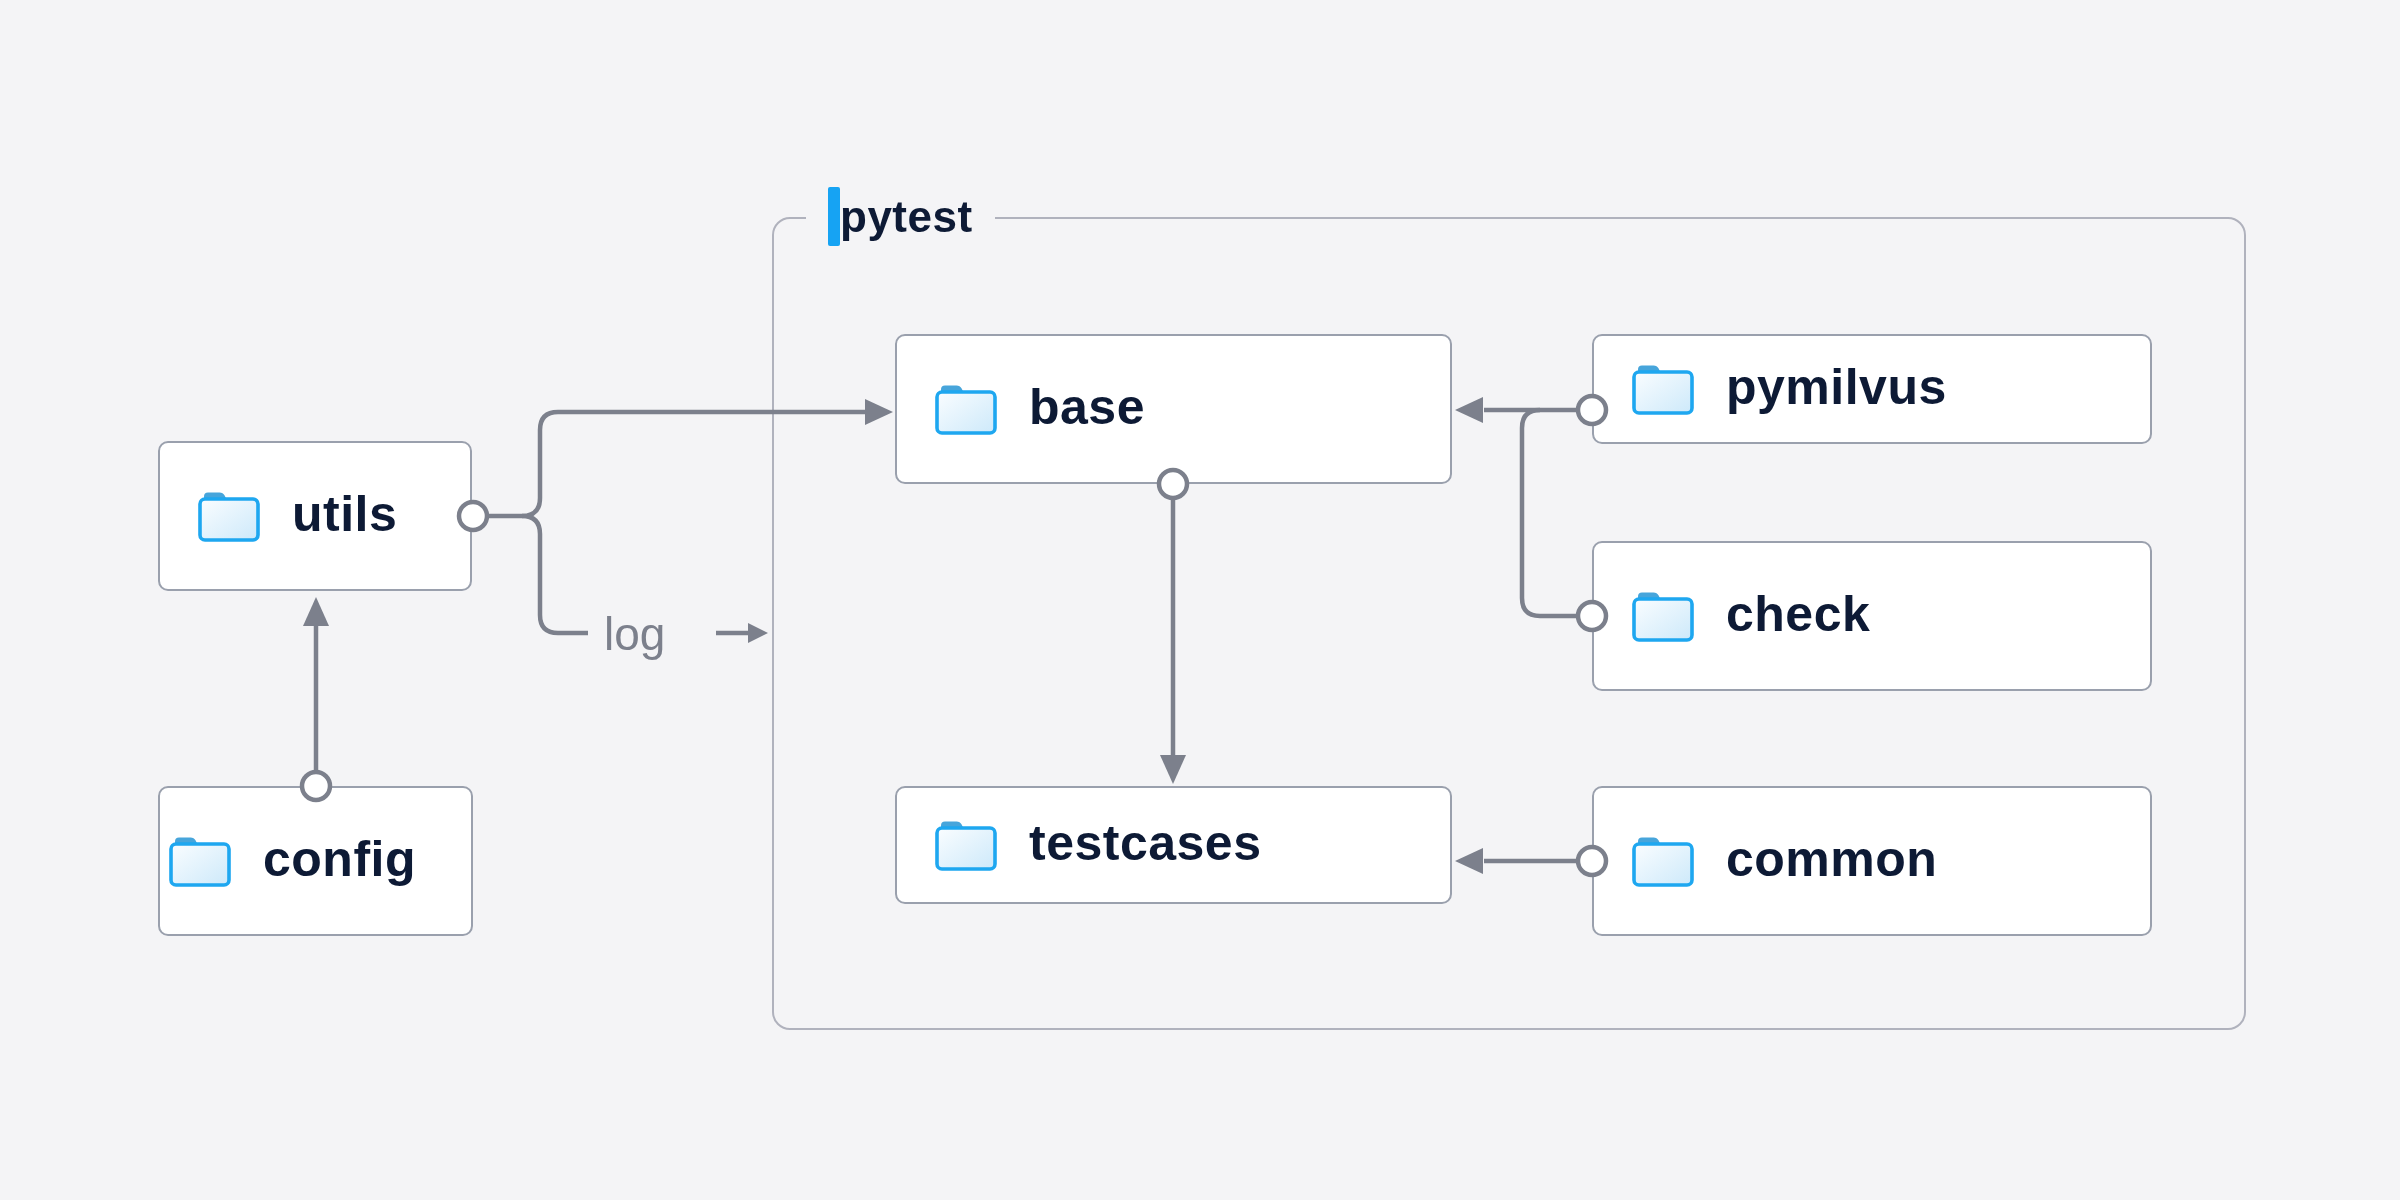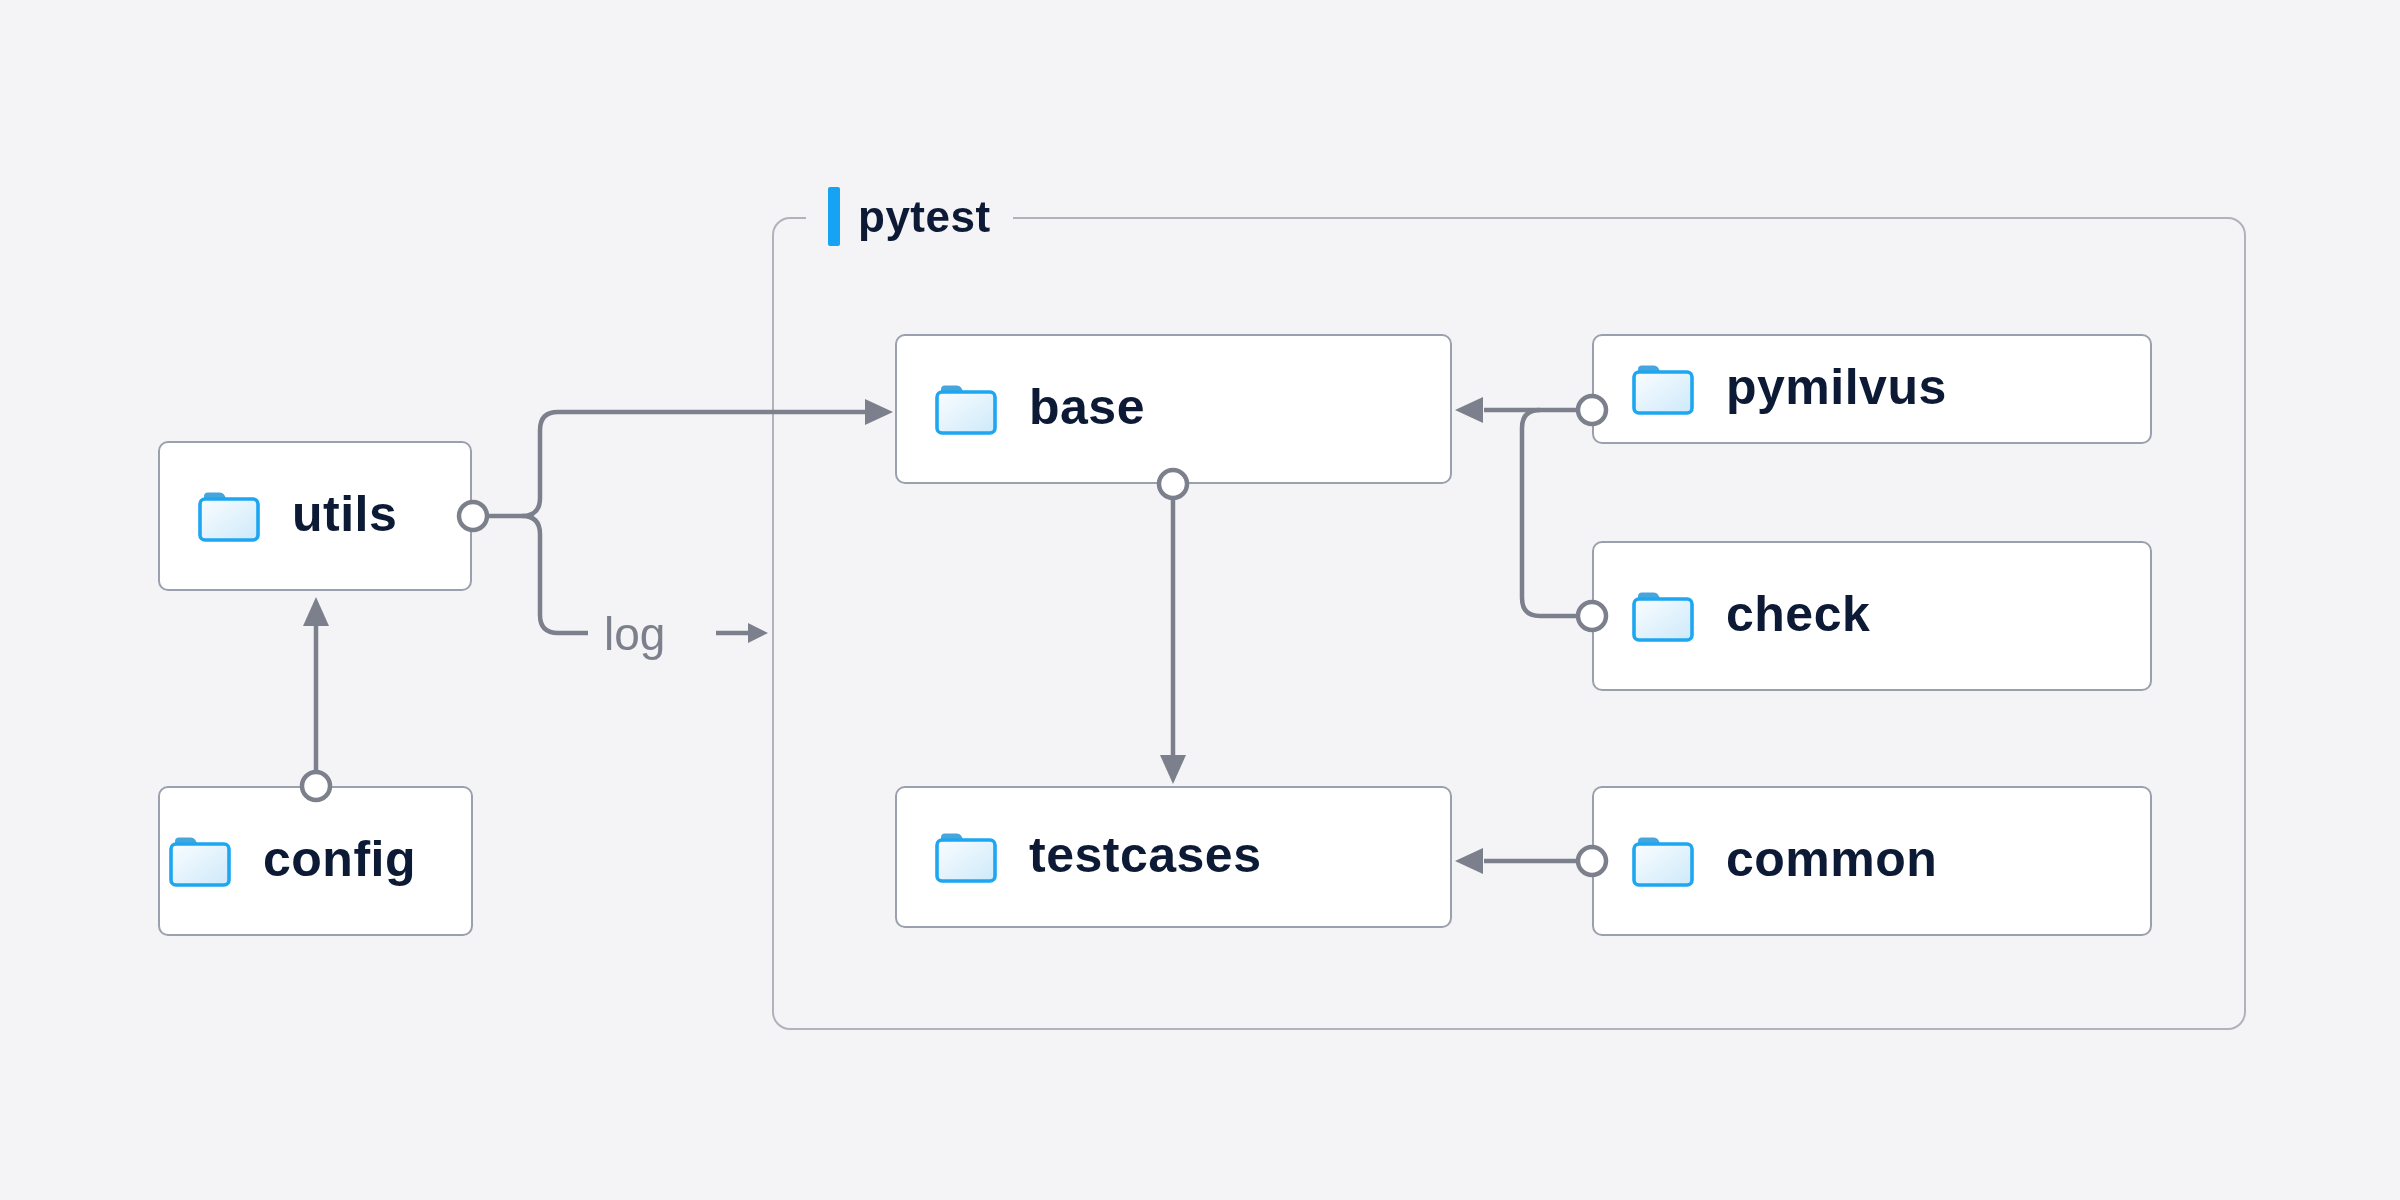--- a/index.html
+++ b/index.html
@@ -27,21 +27,20 @@
     box-sizing: border-box;
     background: transparent;
   }
   .group-label {
     position: absolute;
     left: 806px;
     top: 186px;
     height: 61px;
     display: flex;
     align-items: center;
-    gap: 18px;
     padding: 0 22px;
     background: #f4f4f6;
     z-index: 3;
   }
   .accent-bar {
     width: 12px;
     height: 59px;
     background: #16a3f3;
     border-radius: 2px;
     flex: 0 0 auto;
@@ -78,21 +77,21 @@
     color: #0d1a35;
     letter-spacing: 0.5px;
     line-height: 1;
     padding-bottom: 4px;
   }
   #node-utils     { left: 158px;  top: 441px; width: 314px; height: 150px; }
   #node-config    { left: 158px;  top: 786px; width: 315px; height: 150px; padding-left: 9px; }
   #node-base      { left: 895px;  top: 334px; width: 557px; height: 150px; text-align: center; }
   #node-pymilvus  { left: 1592px; top: 334px; width: 560px; height: 110px; }
   #node-check     { left: 1592px; top: 541px; width: 560px; height: 150px; }
-  #node-testcases { left: 895px;  top: 786px; width: 557px; height: 142px; }
+  #node-testcases { left: 895px;  top: 786px; width: 557px; height: 118px; }
   #node-common    { left: 1592px; top: 786px; width: 560px; height: 150px; }
   
   .edges-layer {
     position: absolute;
     left: 0; top: 0;
     width: 2400px;
     height: 1200px;
     z-index: 4;
     pointer-events: none;
   }

